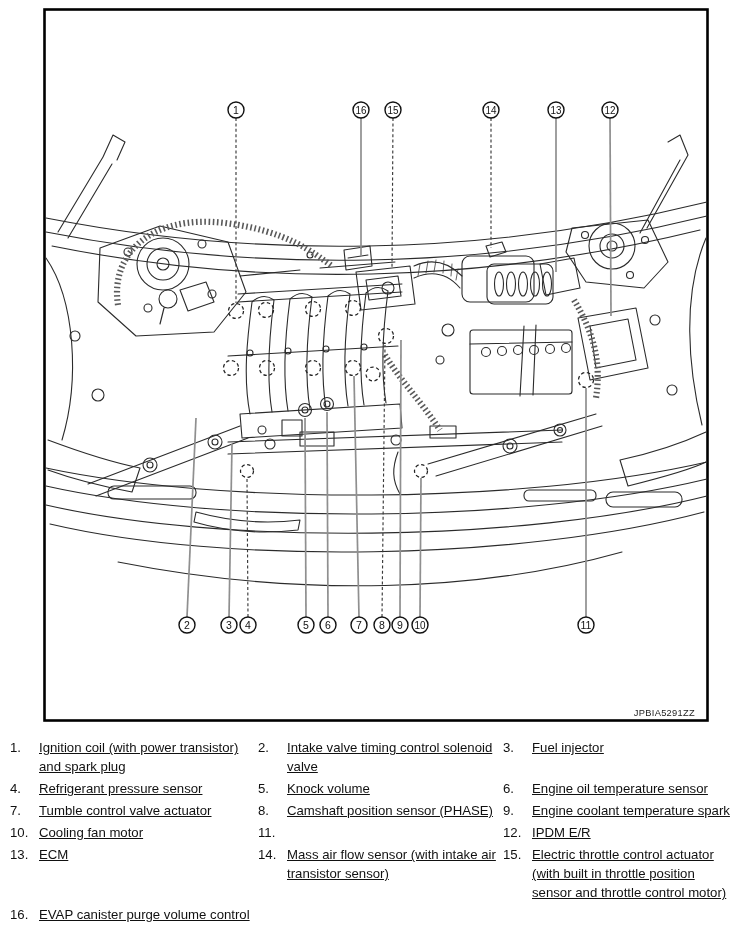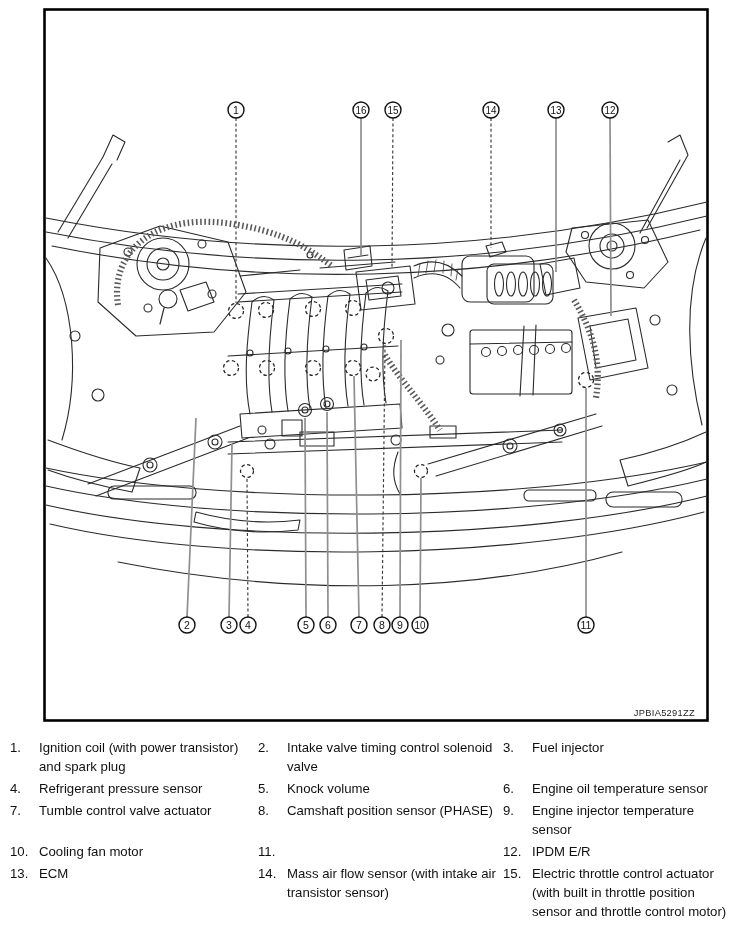--- a/index.html
+++ b/index.html
@@ -16,21 +16,21 @@
   .co-circle{fill:#fff;stroke:#111;stroke-width:1.4;}
   .co-num{font-family:"Liberation Sans",sans-serif;font-size:10.5px;fill:#111;
           text-anchor:middle;font-weight:400;}
   .fig-code{font-family:"Liberation Sans",sans-serif;font-size:9.3px;fill:#222;
             text-anchor:end;letter-spacing:.3px;}
   .legend{position:absolute;left:10px;top:738px;width:728px;
           display:grid;grid-template-columns:248px 245px 1fr;
           column-gap:0;row-gap:3px;font-size:13.2px;line-height:19px;}
   .legend-item{display:grid;grid-template-columns:29px 1fr;align-items:start;}
   .legend-item .num{white-space:nowrap;}
-  .legend-item .label{padding-right:6px;}
+  .legend-item .label{padding-right:6px;text-decoration:underline;}
 </style>
 </head>
 <body>
 
 <div class="page">
 
   <svg width="745" height="723" viewBox="0 0 745 723">
 
     <rect class="frame" x="44.5" y="9.5" width="663" height="711"></rect>
 
@@ -305,21 +305,21 @@
       <span class="label">Tumble control valve actuator</span>
     </div>
 
     <div class="legend-item">
       <span class="num">8.</span>
       <span class="label">Camshaft position sensor (PHASE)</span>
     </div>
 
     <div class="legend-item">
       <span class="num">9.</span>
-      <span class="label">Engine injector temperature sensor</span>
+      <span class="label">Engine coolant temperature spark</span>
     </div>
 
     <div class="legend-item">
       <span class="num">10.</span>
       <span class="label">Cooling fan motor</span>
     </div>
 
     <div class="legend-item">
       <span class="num">11.</span>
     </div>

